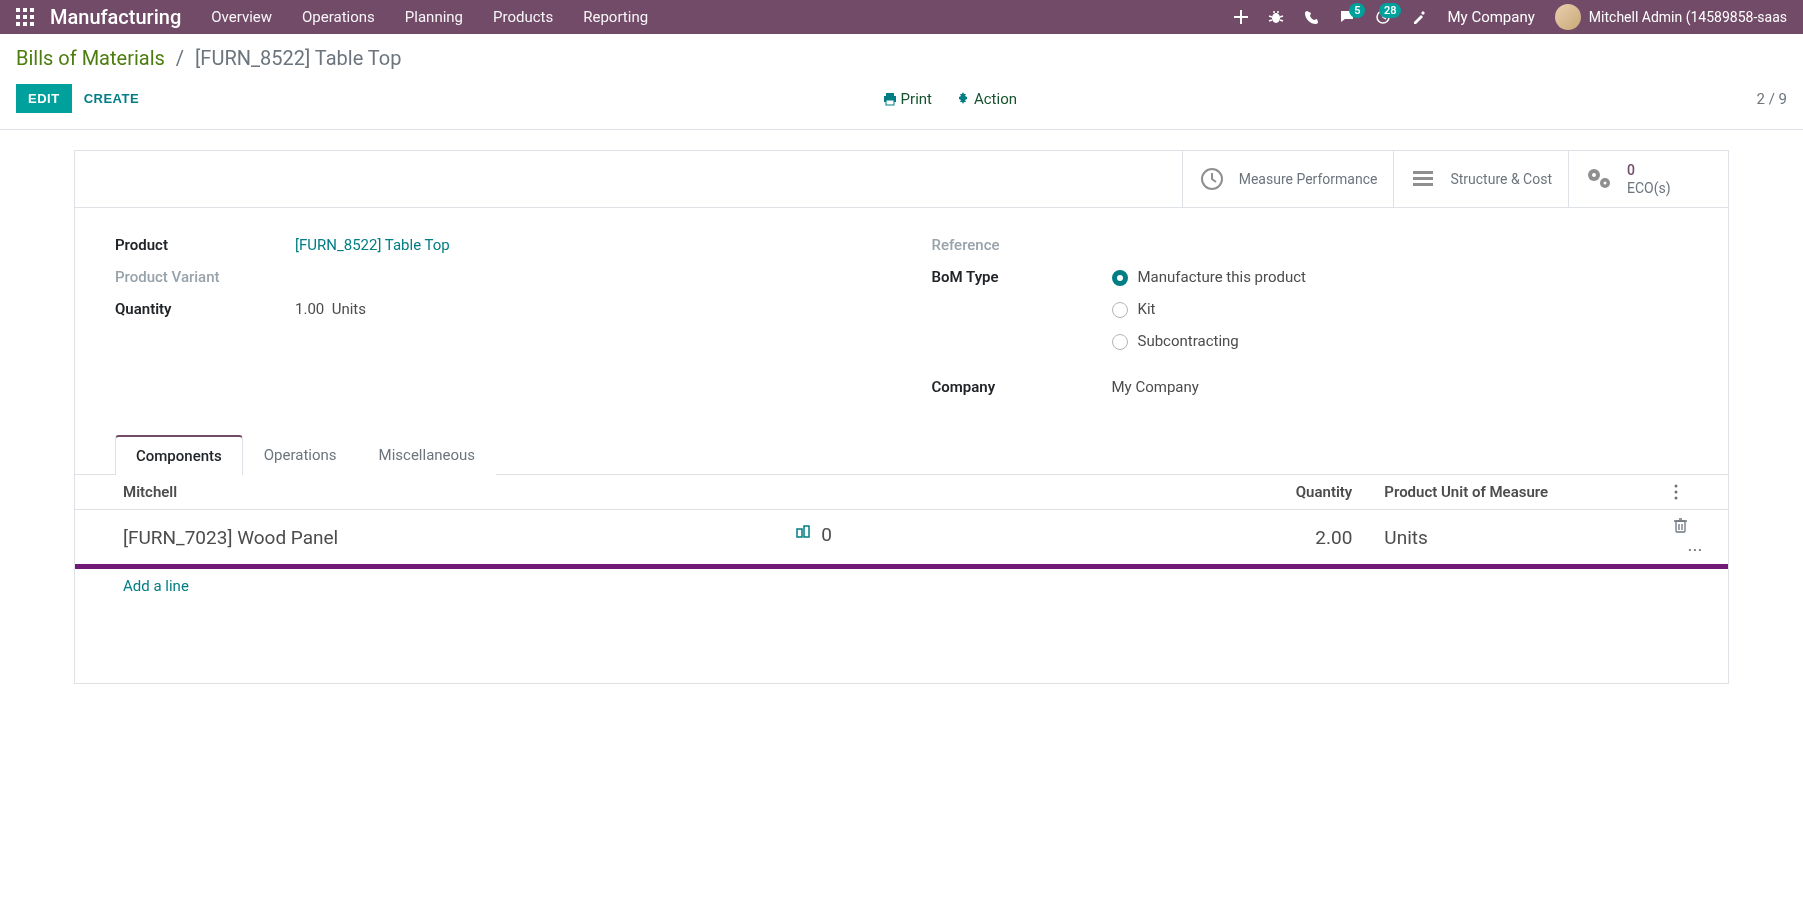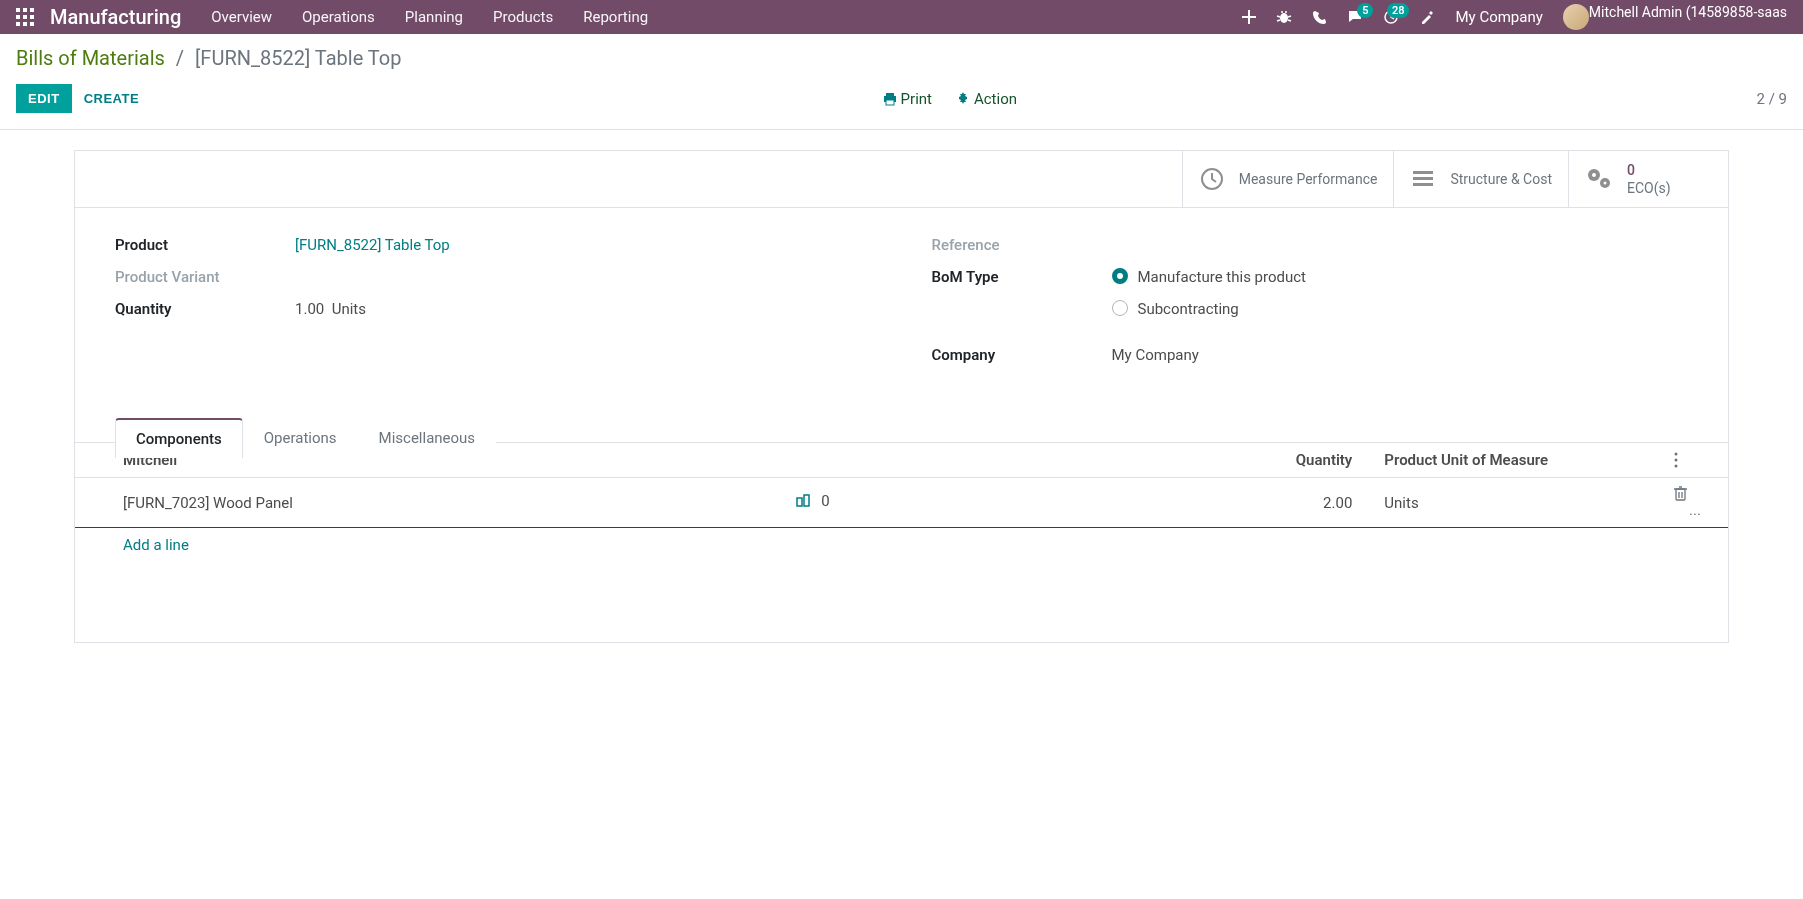--- a/index.html
+++ b/index.html
@@ -7,21 +7,21 @@
 .navbar { background: #714B67; height: 34px; display: flex; align-items: center; padding: 0 16px; color: #fff; }
 .navbar .apps-icon { margin-right: 16px; cursor: pointer; }
 .navbar .brand { font-size: 20px; font-weight: 500; margin-right: 30px; }
 .navbar .nav-links { display: flex; gap: 30px; }
 .navbar .nav-link { color: #fff; opacity: 0.95; cursor: pointer; font-size: 15px; }
 .navbar .spacer { flex: 1; }
 .navbar .right-icons { display: flex; align-items: center; gap: 20px; }
 .navbar .icon-wrap { cursor: pointer; display: flex; align-items: center; position: relative; }
 .navbar .badge { position: absolute; top: -6px; right: -10px; background: #00A09D; color: #fff; border-radius: 10px; font-size: 11px; padding: 1px 5px; font-weight: 600; }
 .navbar .company { cursor: pointer; font-size: 15px; }
-.navbar .user { display: flex; align-items: flex-start; cursor: pointer; }
+.navbar .user { display: flex; align-items: center; gap: 8px; cursor: pointer; }
 .navbar .avatar { width: 26px; height: 26px; border-radius: 50%; background: linear-gradient(135deg,#e8d0b0,#c9a876); }
 
 .control-panel { padding: 12px 16px 16px; border-bottom: 1px solid #dee2e6; }
 .breadcrumb { font-size: 20px; margin-bottom: 14px; color: #6c757d; }
 .breadcrumb .link { color: #4d7c0f; cursor: pointer; }
 .breadcrumb .sep { color: #6c757d; margin: 0 6px; }
 .breadcrumb .current { color: #6c757d; }
 .cp-bottom { display: flex; align-items: center; }
 .cp-left { display: flex; align-items: center; gap: 8px; }
 .btn-primary { background: #00A09D; color: #fff; border: none; padding: 7px 12px; font-weight: 700; font-size: 13px; letter-spacing: 0.5px; cursor: pointer; }
@@ -39,35 +39,35 @@
 .stat-btn .stat-text { color: #6c757d; font-size: 14px; line-height: 1.3; }
 .stat-btn .stat-text .v { color: #714B67; font-weight: 500; }
 
 .form-body { padding: 28px 40px 24px; }
 .form-grid { display: grid; grid-template-columns: 1fr 1fr; gap: 0 60px; }
 .field-row { display: flex; margin-bottom: 14px; align-items: center; }
 .field-row .label { width: 180px; font-weight: 600; color: #212529; font-size: 15px; }
 .field-row .label.muted { color: #98a2aa; font-weight: 500; }
 .field-row .val { flex: 1; font-size: 15px; color: #4c4c4c; }
 .field-row .val .link { color: #017E84; }
-.radio-group .radio-item { display: flex; align-items: flex-start; gap: 10px; margin-bottom: 14px; cursor: pointer; font-size: 15px; }
+.radio-group .radio-item { display: flex; align-items: flex-end; gap: 10px; margin-bottom: 14px; cursor: pointer; font-size: 15px; }
 .radio { width: 16px; height: 16px; border-radius: 50%; display: inline-flex; align-items: center; justify-content: center; }
 .radio.checked { border: 5px solid #017E84; background: #fff; }
 .radio.unchecked { border: 1px solid #adb5bd; background: #fff; }
 
 .tabs { display: flex; padding: 0 40px; border-bottom: 1px solid #dee2e6; }
-.tab { padding: 10px 20px; border: 1px solid transparent; border-bottom: none; cursor: pointer; font-size: 15px; color: #6c757d; border-radius: 4px 4px 0 0; position: relative; top: 16px; background: #fff; }
+.tab { padding: 10px 20px; border: 1px solid transparent; border-bottom: none; cursor: pointer; font-size: 15px; color: #6c757d; border-radius: 4px 4px 0 0; position: relative; top: 1px; background: #fff; }
 .tab.active { border-color: #714B67 #dee2e6 #fff #dee2e6; color: #212529; font-weight: 500; border-top-width: 2px; }
 
 .tab-content { padding: 0 0 80px; }
 .comp-table { width: 100%; border-collapse: collapse; }
 .comp-table th { text-align: left; font-weight: 600; padding: 8px 12px; border-bottom: 1px solid #dee2e6; font-size: 15px; }
 .comp-table th:first-child, .comp-table td:first-child { padding-left: 48px; }
 .comp-table th.r, .comp-table td.r { text-align: right; }
-.comp-table td { padding: 8px 12px; font-size: 15px; border-bottom: 1px solid #701a75; }
+.comp-table td { padding: 8px 12px; font-size: 19px; border-bottom: 5px solid #701a75; }
 .comp-table .action-col { width: 40px; color: #6c757d; cursor: pointer; text-align: center; }
 .add-line { color: #017E84; cursor: pointer; padding: 8px 48px; font-size: 15px; }
 .small-icons { display: inline-flex; gap: 10px; color: #017E84; margin-left: 14px; }
 svg { display: block; }
 </style>
 </head>
 <body>
 
 <div class="navbar">
   <span class="apps-icon">
@@ -233,20 +233,24 @@
           <div class="field-row">
             <span class="label muted">Reference</span>
             <span class="val"></span>
           </div>
           <div class="field-row" style="align-items:flex-start">
             <span class="label">BoM Type</span>
             <div class="val radio-group">
               <div class="radio-item">
                 <span class="radio checked"></span>
                 <span>Manufacture this product</span>
+              </div>
+              <div class="radio-item">
+                <span class="radio unchecked"></span>
+                <span>Kit</span>
               </div>
               <div class="radio-item">
                 <span class="radio unchecked"></span>
                 <span>Subcontracting</span>
               </div>
             </div>
           </div>
           <div class="field-row">
             <span class="label">Company</span>
             <span class="val">My Company</span>

